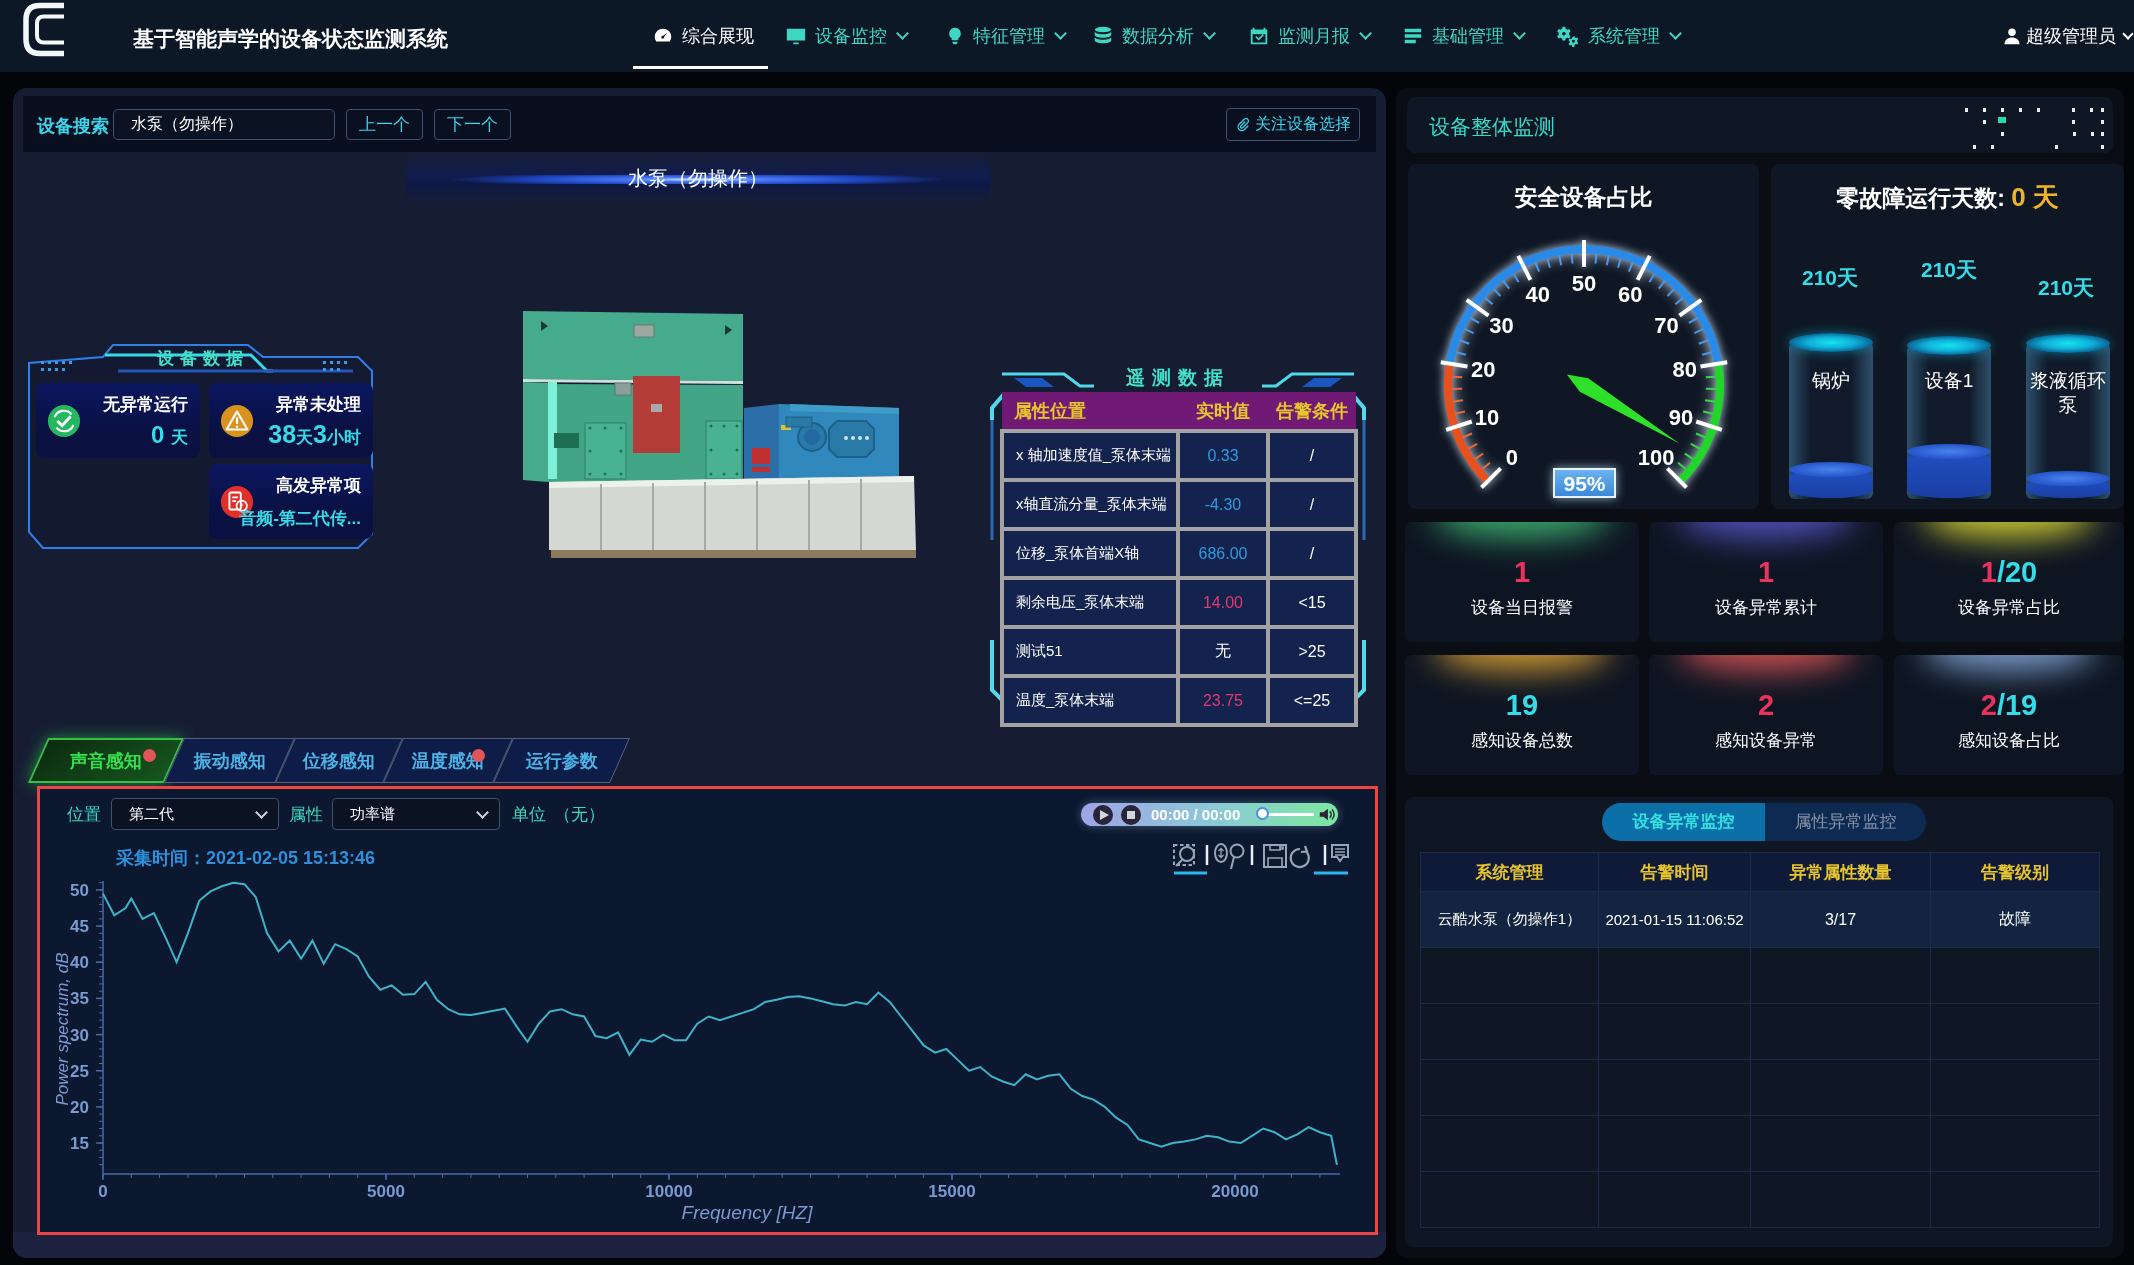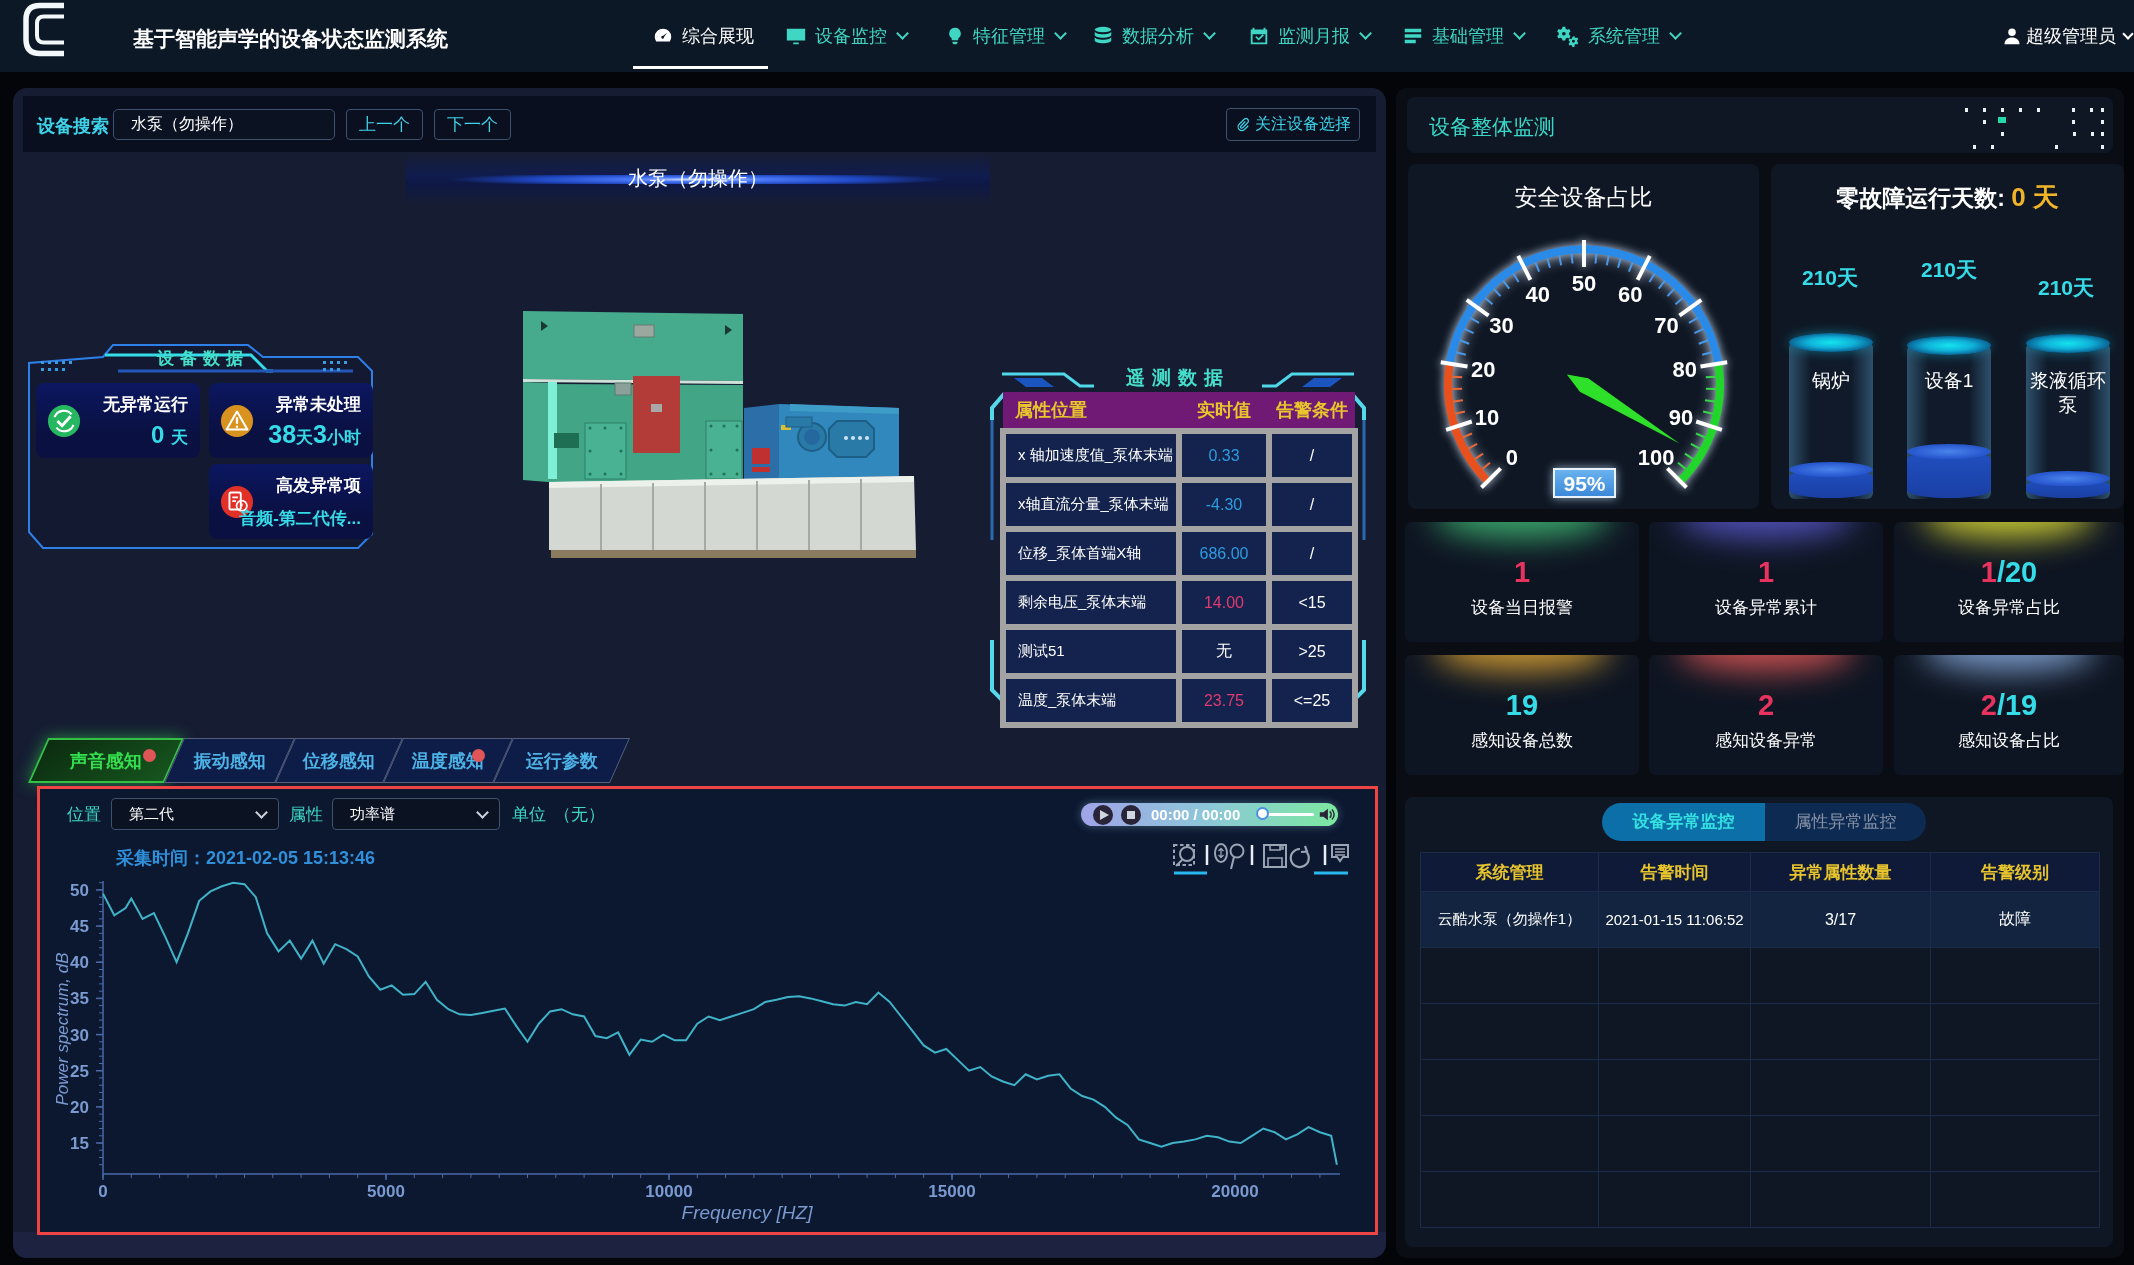--- a/index.html
+++ b/index.html
@@ -12,21 +12,21 @@
 #searchbar{left:10px;top:8px;width:1353px;height:56px;background:#0a0f1f}
 .cybtn{border:1px solid #3e516f;border-radius:4px;color:#3ed3e8;font-size:17px;display:flex;align-items:center;justify-content:center;background:rgba(10,18,35,.4)}
 .scard{width:164px;height:75px;border-radius:8px;background:linear-gradient(180deg,#0b1760 0%,#0a1040 70%,#0a1142 100%)}
 .scard .tt{position:absolute;right:12px;top:10px;color:#fff;font-weight:bold;font-size:17px}
 .scard .vv{position:absolute;right:12px;bottom:9px;color:#35dce8;font-weight:bold;font-size:24px}
 .scard .vv small{font-size:17px}
 .icirc{position:absolute;left:11px;top:21px;width:34px;height:34px;border-radius:50%}
 #telem{left:975px;top:276px;width:380px;height:362px}
 #telem table{border-collapse:collapse;width:358px;margin-left:12px}
 #telem th{background:#701a75;color:#e8c52c;font-size:18px;font-weight:bold;height:39px}
-#telem td{background:#13234d;border:6px solid #a3a3a3;color:#fff;font-size:16px;height:49px;text-align:center}
+#telem td{background:#13234d;border:4px solid #a3a3a3;color:#fff;font-size:16px;height:49px;text-align:center}
 #telem td.l{text-align:left;padding-left:12px;font-size:15px;white-space:nowrap}
 .tab{height:45px;display:flex;align-items:center;justify-content:center;font-size:18px;font-weight:bold;color:#4db3e6;background:#0e1c48;border:1px solid #56607a;transform:skewX(-24deg)}
 .tab>span{transform:skewX(24deg)}
 #chartpanel{left:24px;top:698px;width:1341px;height:449px;background:#0c1730;border:3px solid #ef4444}
 .sel{background:#0b1222;border:1px solid #3e516f;border-radius:4px;color:#fff;font-size:15px;display:flex;align-items:center;padding-left:12px}
 .sel.ind{padding-left:17px}
 .sel .c{position:absolute;right:12px;width:9px;height:9px;border-right:2px solid #cfd4dc;border-bottom:2px solid #cfd4dc;transform:rotate(45deg);margin-top:-4px}
 .lbl{color:#3fd6c3;font-size:17px}
 #rightpanel{left:1396px;top:88px;width:728px;height:1170px;background:#0a0d13;border-radius:10px}
 .rcard{background:#0f1724;border-radius:8px}
@@ -496,21 +496,21 @@
 <div class="abs" style="left:694px;top:35px;width:3px;height:4px;background:#e8f2f5"></div>
 <div class="abs" style="left:566px;top:48px;width:3px;height:4px;background:#e8f2f5"></div>
 <div class="abs" style="left:584px;top:48px;width:3px;height:4px;background:#e8f2f5"></div>
 <div class="abs" style="left:648px;top:48px;width:3px;height:4px;background:#e8f2f5"></div>
 <div class="abs" style="left:694px;top:48px;width:3px;height:4px;background:#e8f2f5"></div>
 <div class="abs" style="left:694px;top:48px;width:3px;height:4px;background:#e8f2f5"></div>
 <div class="abs" style="left:694px;top:48px;width:3px;height:4px;background:#e8f2f5"></div>
 <div class="abs" style="left:591px;top:20px;width:8px;height:6px;background:#25d8a8"></div>
   </div>
   <div class="rcard abs" style="left:12px;top:76px;width:351px;height:345px">
-    <div class="abs" style="left:0;top:18px;width:100%;text-align:center;color:#fff;font-size:23px;font-weight:normal">安全设备占比</div>
+    <div class="abs" style="left:0;top:18px;width:100%;text-align:center;color:#fff;font-size:23px;font-weight:bold">安全设备占比</div>
     <svg class="abs" style="left:0;top:0" width="351" height="345" viewBox="0 0 351 345">
 <g style="filter:drop-shadow(0 0 5px rgba(220,235,255,.9))">
 <path d="M 79.8 317.2 A 136 136 0 0 1 41.7 199.7" stroke="#e8501e" stroke-width="8" fill="none"></path>
 <path d="M 41.7 199.7 A 136 136 0 0 1 310.3 199.7" stroke="#2a8ae8" stroke-width="8" fill="none"></path>
 <path d="M 310.3 199.7 A 136 136 0 0 1 272.2 317.2" stroke="#22d52a" stroke-width="8" fill="none"></path>
 <line x1="92.6" y1="304.4" x2="73.5" y2="323.5" stroke="#ffffff" stroke-width="4"></line>
 <line x1="82.0" y1="298.8" x2="74.3" y2="305.1" stroke="#e8683a" stroke-width="2"></line>
 <line x1="75.1" y1="289.6" x2="66.8" y2="295.2" stroke="#e8683a" stroke-width="2"></line>
 <line x1="69.1" y1="279.8" x2="60.3" y2="284.6" stroke="#e8683a" stroke-width="2"></line>
 <line x1="64.0" y1="269.5" x2="54.9" y2="273.4" stroke="#e8683a" stroke-width="2"></line>

